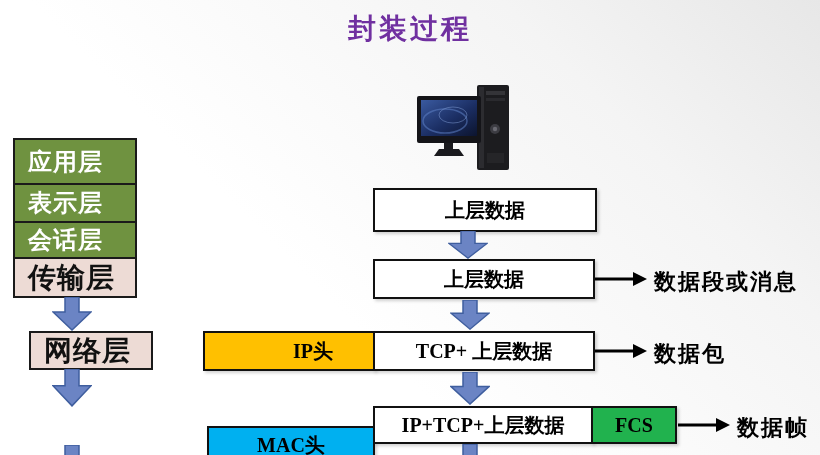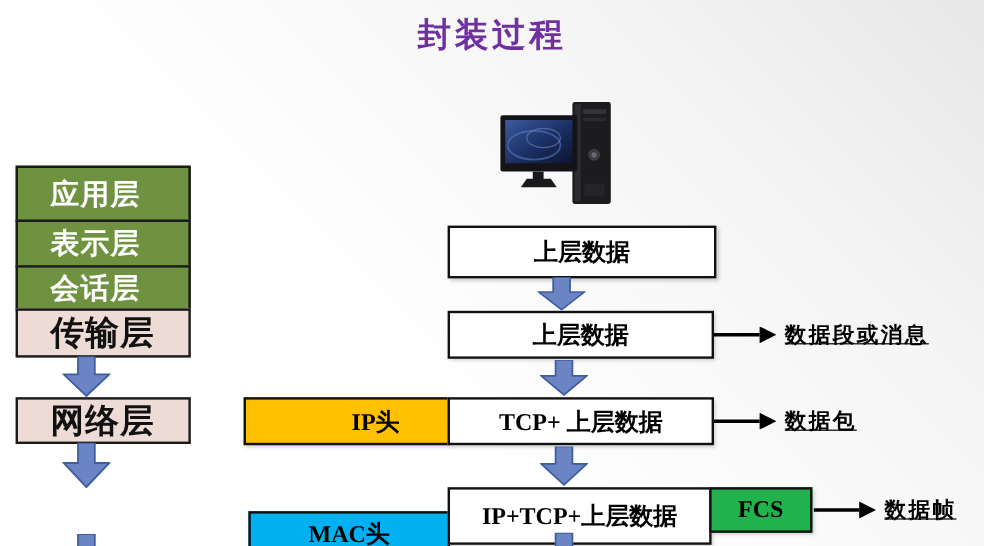--- a/index.html
+++ b/index.html
@@ -7,31 +7,31 @@
   .slide {
     position:relative; width:820px; height:455px; overflow:hidden;
     background:linear-gradient(225deg,#e7e7e7 0%,#f4f4f4 25%,#ffffff 62%);
   }
   .slide-title {
     position:absolute; left:0; top:10px; width:820px; text-align:center;
     font-size:28px; font-weight:900; color:#7030A0; letter-spacing:3px;
   }
   
   .layer {
-    position:absolute; left:13px; width:146px;
+    position:absolute; left:13px; width:124px;
     border:2px solid #1a1a1a; display:flex; align-items:center;
-    padding-left:27px; font-weight:bold; letter-spacing:1px;
+    padding-left:13px; font-weight:bold; letter-spacing:1px;
   }
   .layer-upper { background:#6F9240; color:#ffffff; font-size:24px; }
   .layer-lower { background:#EDDBD5; color:#111111; font-size:28px; }
   .l0 { top:138px; height:47px; }
   .l1 { top:183px; height:40px; }
   .l2 { top:221px; height:38px;align-items:center; }
   .l3 { top:257px; height:41px; }
-  .l4 { top:331px; height:39px; }
+  .l4 { top:331px; height:39px;margin-left:16px; }
   .l5 { top:407px; height:38px; }
   
   .flow-arrow { position:absolute; }
   
   .cell {
     position:absolute; border:2px solid #111; display:flex;
     align-items:center; justify-content:center;
     font-family:"Liberation Serif","DejaVu Serif",serif;
     font-weight:bold; font-size:20px; color:#000;
     box-shadow:2px 2px 3px rgba(0,0,0,0.18);
@@ -40,27 +40,27 @@
   .hdr-tcp { background:#FF0000; }
   .hdr-ip  { background:#FFC000; }
   .hdr-mac { background:#00B0F0;margin-top:20px; }
   .cell-fcs { background:#21B24E; }
   .r1b { left:373px; top:188px; width:224px; height:44px; }
   .r2h { left:203px; top:259px; width:172px; height:40px; }
   .r2b { left:373px; top:259px; width:222px; height:40px; }
   .r3h { left:203px; top:331px; width:172px; height:40px;padding-left:48px; }
   .r3b { left:373px; top:331px; width:222px; height:40px;align-items:center; }
   .r4h { left:207px; top:406px; width:168px; height:38px; }
-  .r4b { left:373px; top:406px; width:220px; height:48px; }
+  .r4b { left:373px; top:406px; width:220px; height:38px; }
   .r4t { left:591px; top:406px; width:86px; height:38px; }
   
   .result-arrow { position:absolute; }
   .result-label {
     position:absolute; font-family:"Liberation Serif","DejaVu Serif",serif;
-    font-weight:bold; font-size:18px; color:#000; letter-spacing:2px;text-decoration:underline;
+    font-weight:bold; font-size:22px; color:#000; letter-spacing:2px;
   }
   .lab2 { left:654px; top:267px; }
   .lab3 { left:654px; top:339px; }
   .lab4 { left:737px; top:413px; }
   .computer { position:absolute; left:415px; top:83px; }
 </style>
 </head>
 <body>
 
 <div class="slide">

